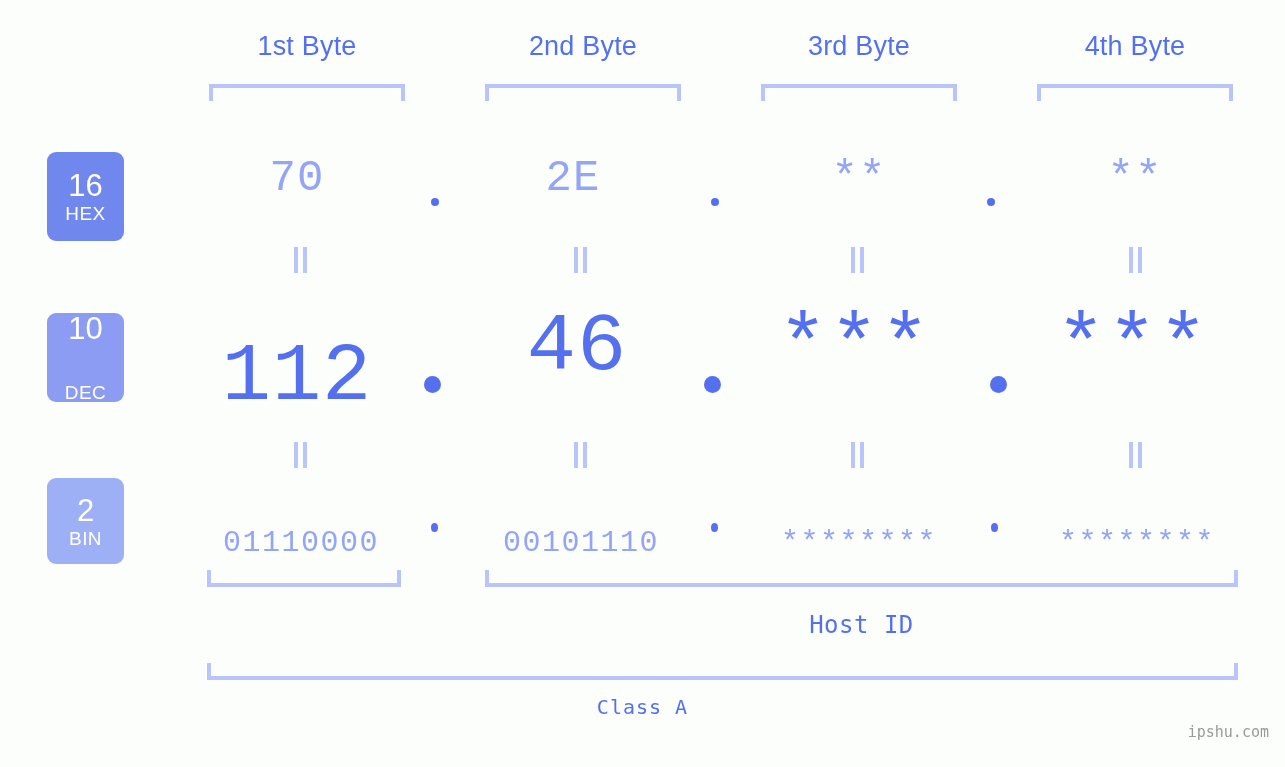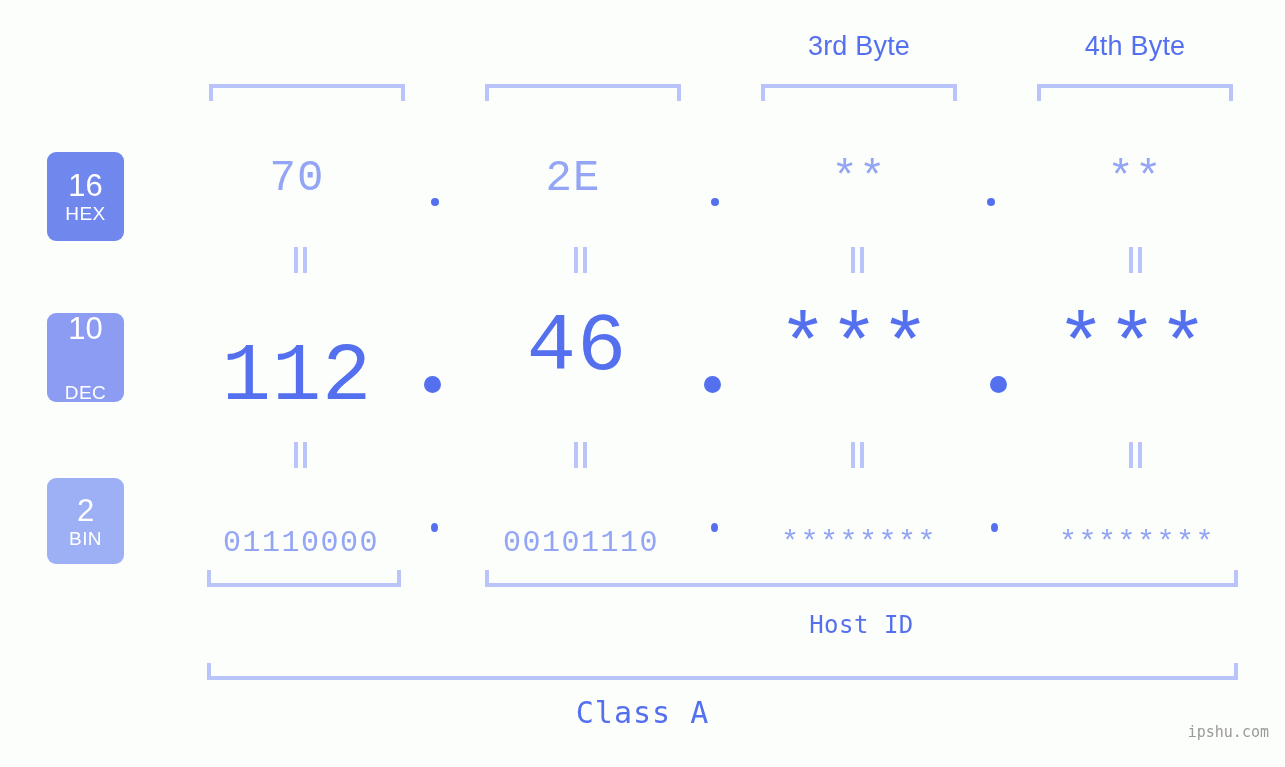--- a/index.html
+++ b/index.html
@@ -156,41 +156,43 @@
   }
 
   
   #class-label {
     position: absolute;
     top: 695px;
     left: 0;
     width: 1285px;
     text-align: center;
     font-family: "DejaVu Sans Mono", monospace;
-    font-size: 30px;
+    font-size: 20px;
     color: #5470ee;
     letter-spacing: 1px;
   }
 
   
   #watermark {
     position: absolute;
     right: 16px;
     bottom: 26px;
     font-family: "DejaVu Sans Mono", monospace;
     font-size: 15px;
     color: #9a9a9a;
     letter-spacing: 0px;
   }
 </style>
 </head>
 <body>
 
 <div class="stage">
 
+  <div class="byte-head" style="left:209px;">1st Byte</div>
+  <div class="byte-head" style="left:485px;">2nd Byte</div>
   <div class="byte-head" style="left:761px;">3rd Byte</div>
   <div class="byte-head" style="left:1037px;">4th Byte</div>
 
   <div class="bracket-down" style="left:209px; width:196px;"></div>
   <div class="bracket-down" style="left:485px; width:196px;"></div>
   <div class="bracket-down" style="left:761px; width:196px;"></div>
   <div class="bracket-down" style="left:1037px; width:196px;"></div>
 
   <div class="badge" id="badge-hex">
     <div class="num">16</div>

